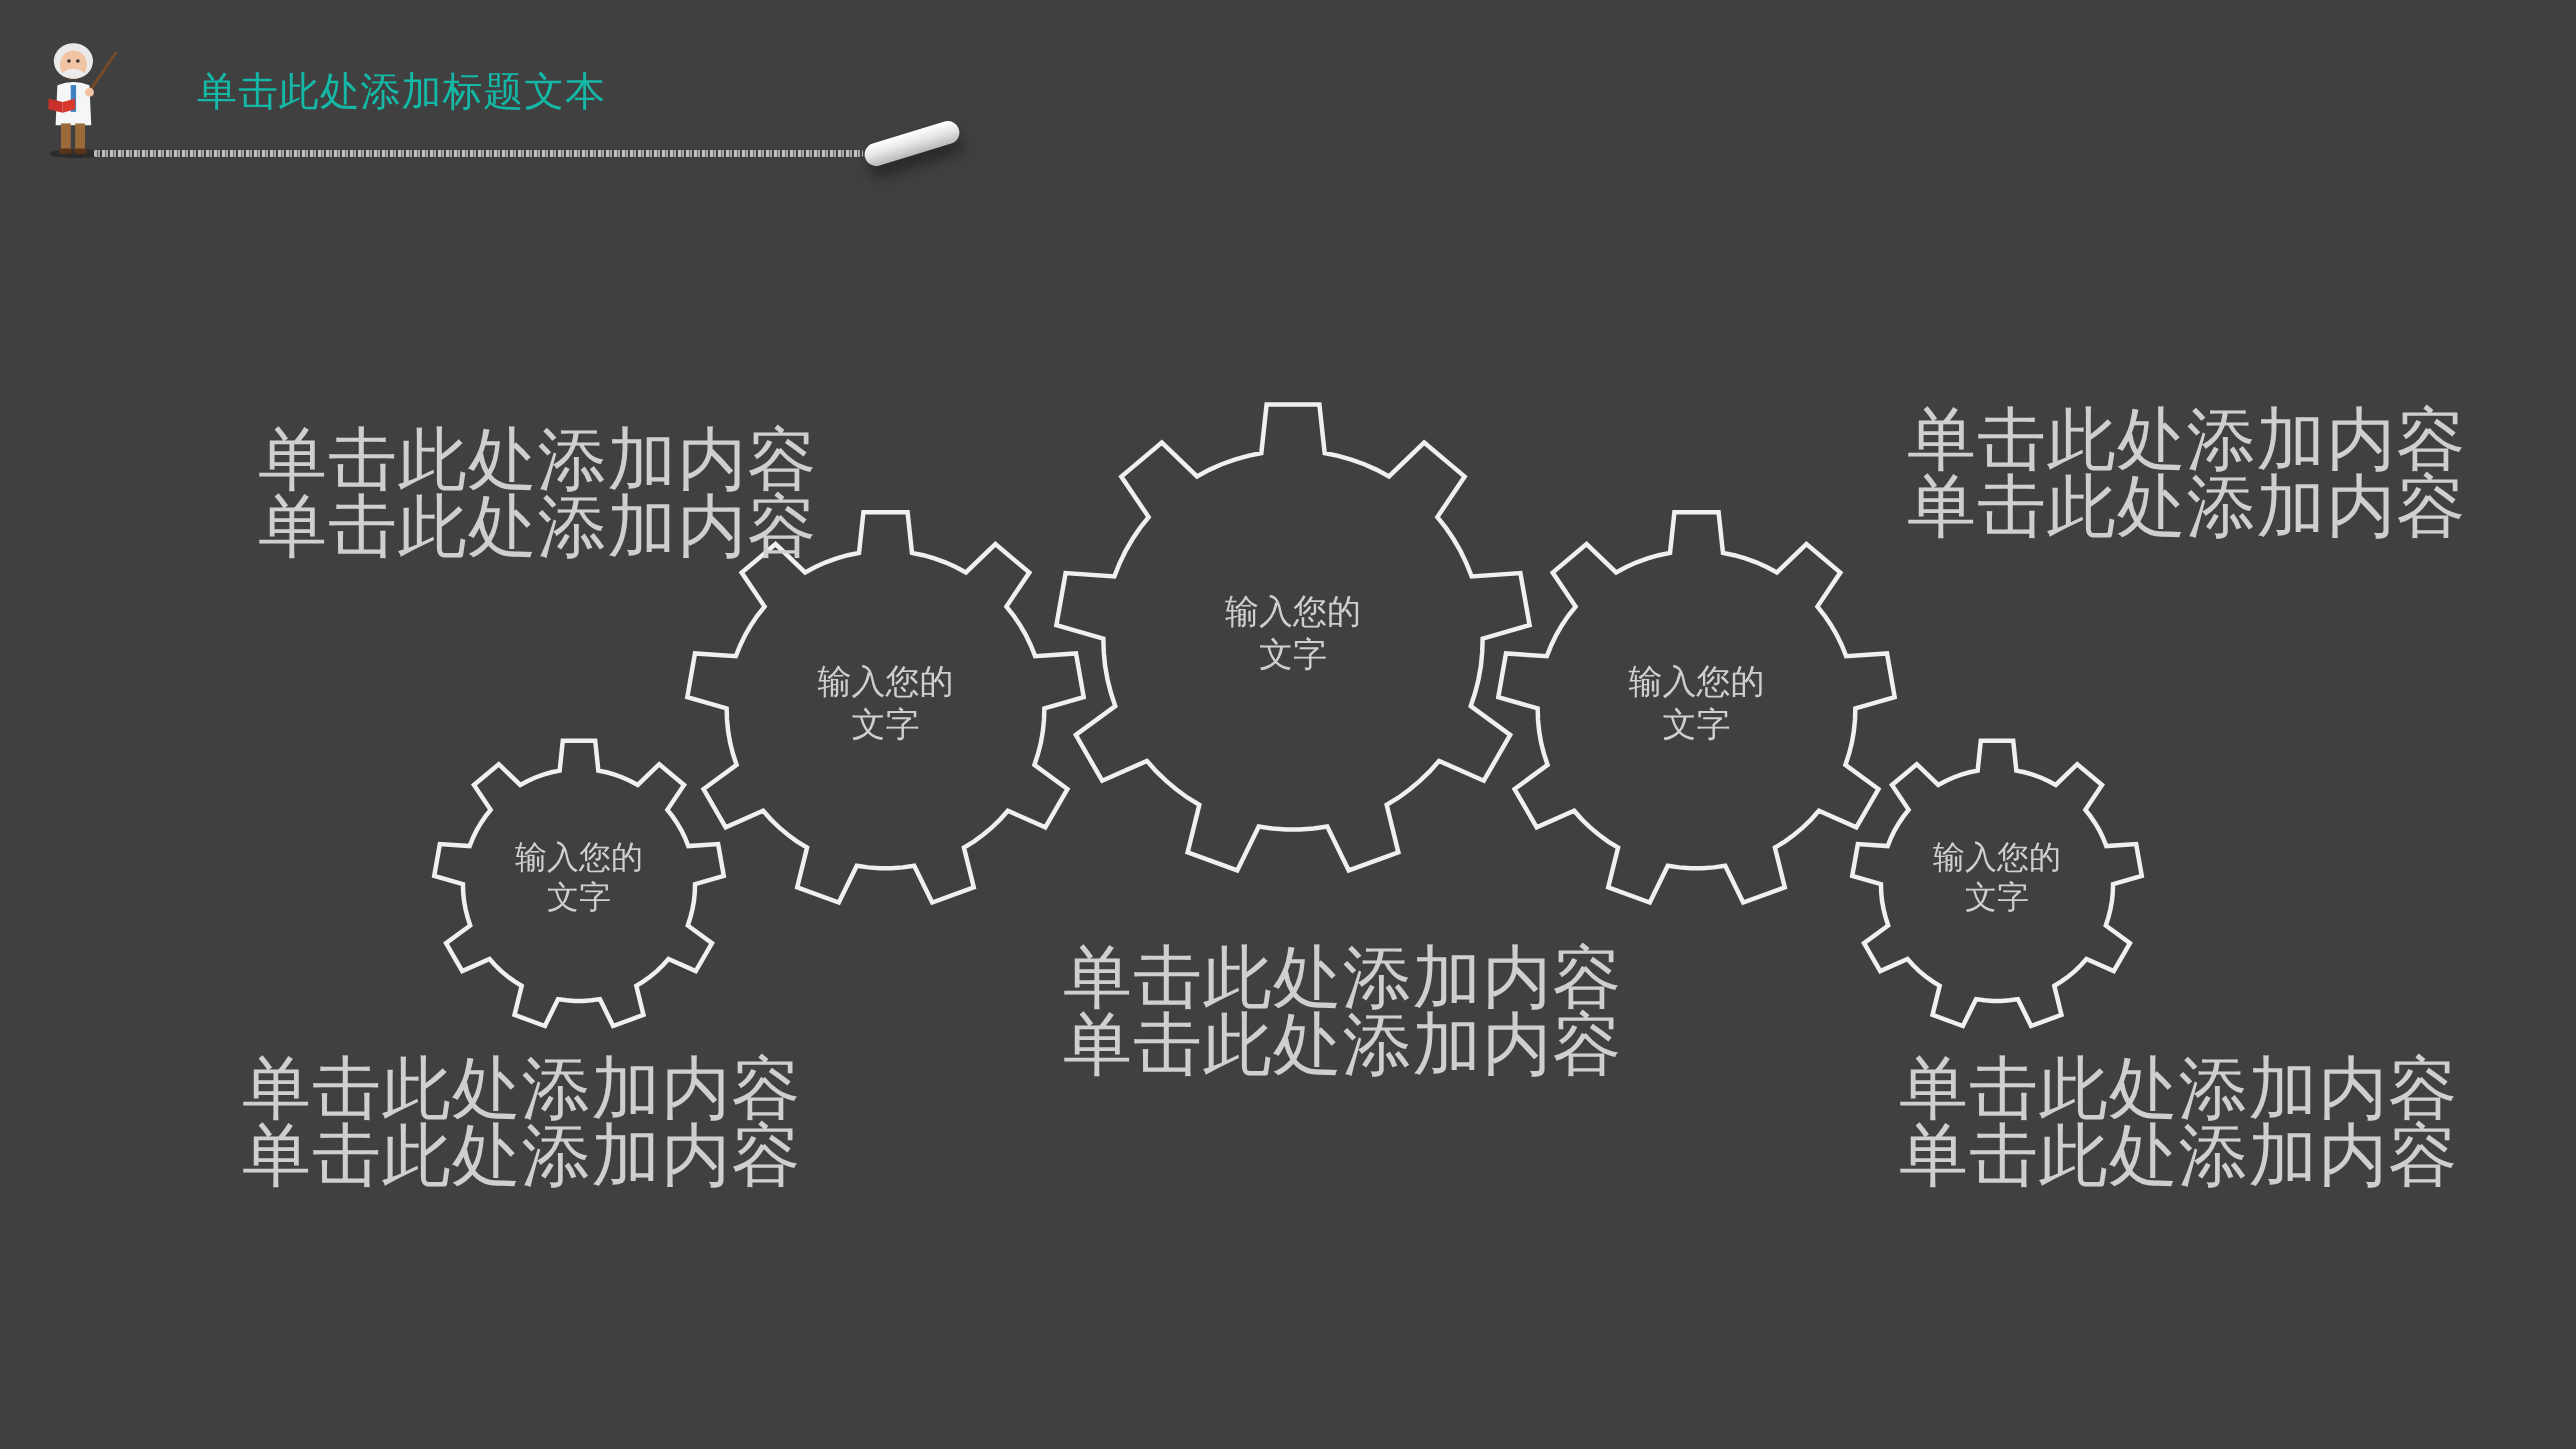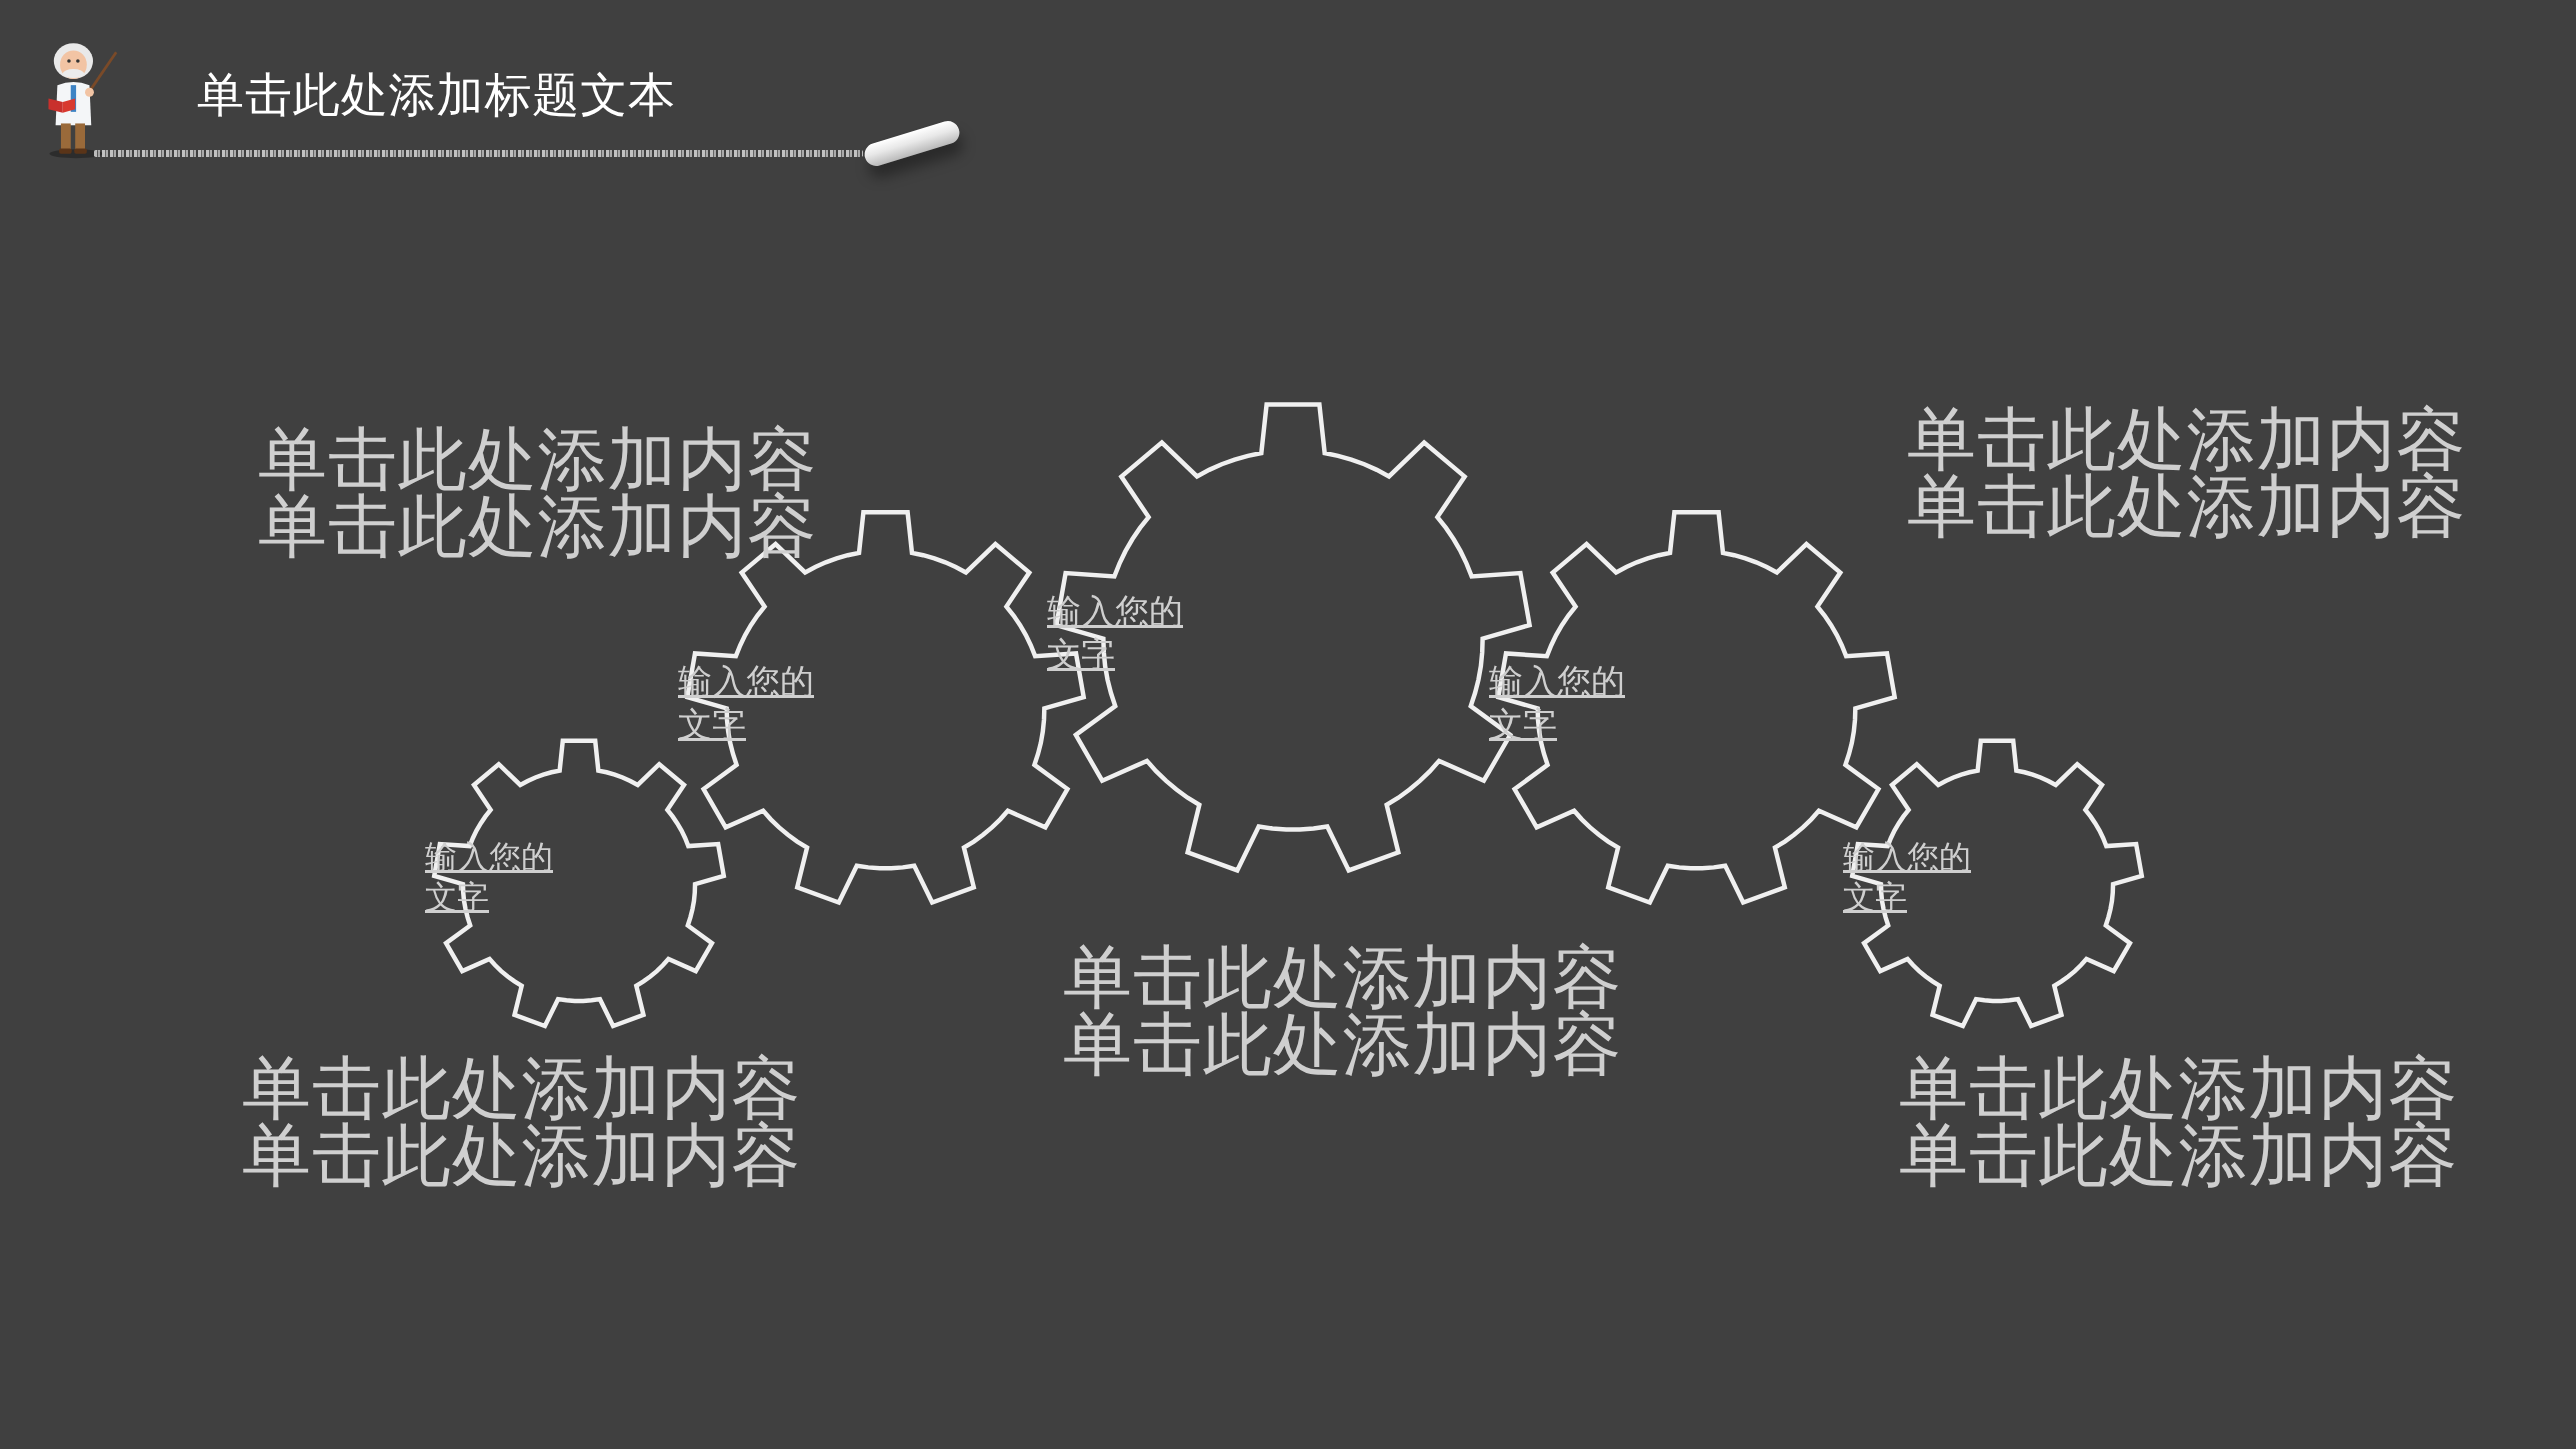--- a/index.html
+++ b/index.html
@@ -1,29 +1,29 @@
 <!DOCTYPE html>
 <html style="font-size:14.3px"><head>
 <meta charset="utf-8">
 <style>
   html, body { margin:0; padding:0; }
   body { width:2576px; height:1449px; background:#404040; position:relative; overflow:hidden;
          font-family:"DejaVu Sans","Liberation Sans",sans-serif; }
   .abs { position:absolute; }
-  .title { left:197px; top:64px; font-size:47px; color:#ffffff; letter-spacing:0.9px; white-space:nowrap; }
+  .title { left:197px; top:64px; font-size:40px; color:#14b8a6; letter-spacing:0.9px; white-space:nowrap; }
   .chalkline { left:94px; top:150px; width:769px; height:7.2px;
     background:repeating-linear-gradient(90deg, rgba(255,255,255,0.85) 0 2.7px, rgba(255,255,255,0.25) 2.7px 4.5px, rgba(255,255,255,0.7) 4.5px 6.3px, transparent 6.3px 8px);
     opacity:0.8; border-radius:1.8px; }
   .chalk { left:863px; top:132px; width:98px; height:23px; border-radius:11.6px;
     background:linear-gradient(180deg,#ffffff 0%,#e8e8e8 45%,#b9b9b9 100%);
     transform:rotate(-17deg); box-shadow:0 12.5px 12.5px rgba(0,0,0,0.35); }
   .mascot { left:36px; top:36px; width:98px; height:125px; }
   .content { font-size:69px; line-height:67px; color:#cfcfcf; white-space:nowrap; letter-spacing:0.9px; }
   .gear { position:absolute; }
-  .gear-label { position:absolute; color:#cfcfcf; white-space:nowrap; line-height:1.25;text-decoration:underline; }
+  .gear-label { position:absolute; color:#cfcfcf; text-align:center; white-space:nowrap; line-height:1.25; }
   svg { display:block; }
 </style>
 </head>
 <body>
 
 <div class="abs mascot">
   <svg width="98" height="125" viewBox="0 0 110 140">
     <ellipse cx="45" cy="132" rx="30" ry="5" fill="rgba(0,0,0,0.3)"></ellipse>
 
     <ellipse cx="42" cy="28" rx="22" ry="20" fill="#e9e9e9"></ellipse>

